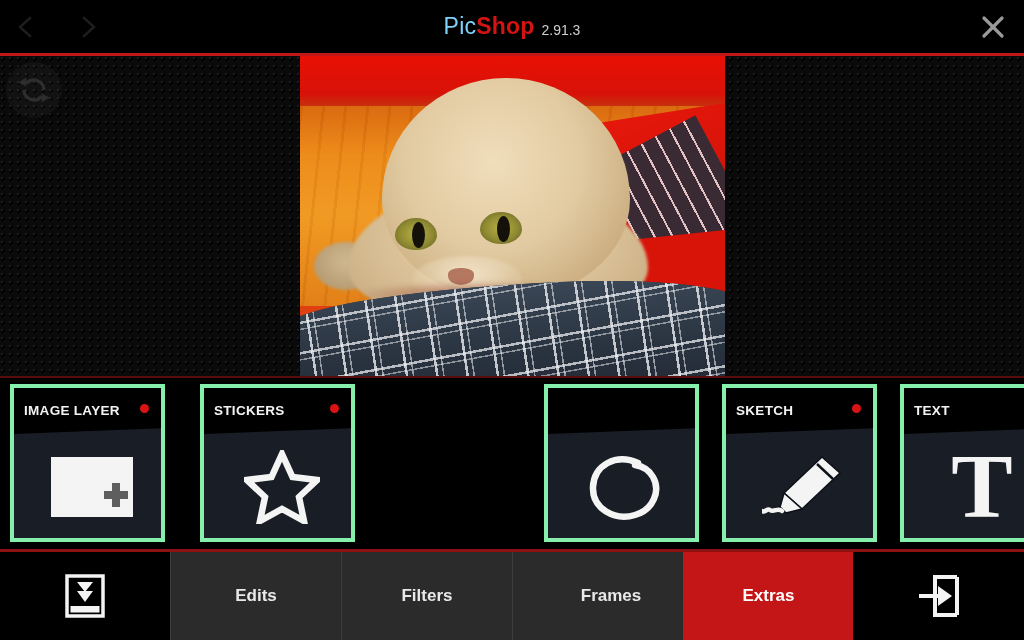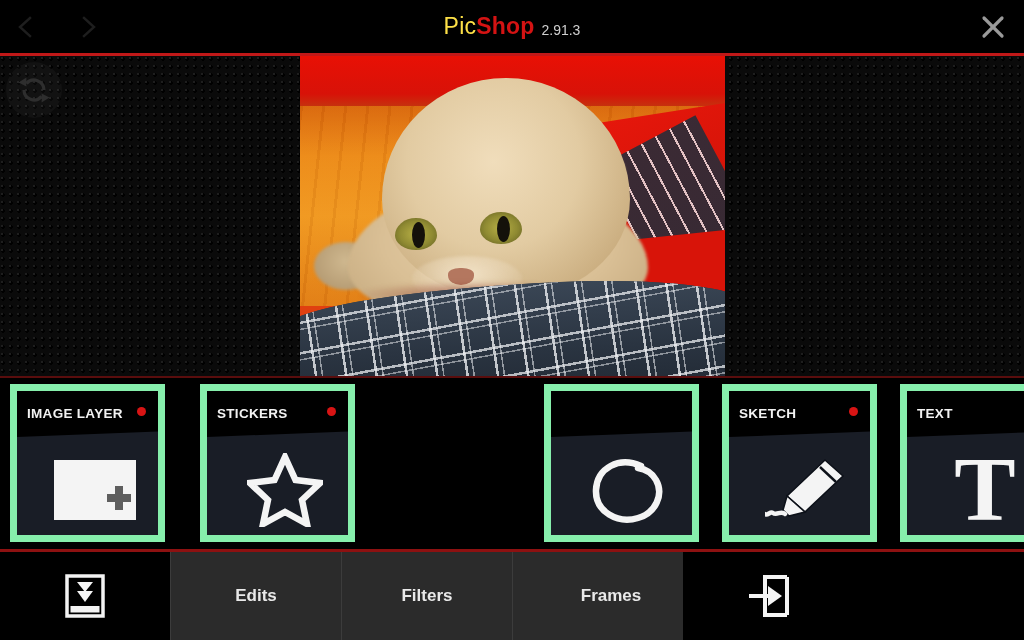--- a/index.html
+++ b/index.html
@@ -40,21 +40,21 @@
     position: absolute; left: 0; top: 0;
     width: 1024px; height: 53px;
     display: flex; align-items: center; justify-content: center;
     gap: 7px;
   }
   #app-title {
     font-size: 23px;
     letter-spacing: 0.2px;
     line-height: 1;
   }
-  #title-pic { color: #fde047; font-weight: 400; }
+  #title-pic { color: #7dd3fc; font-weight: 400; }
   #title-shop { color: #d41313; font-weight: 700; }
   #app-version {
     color: #cfcfcf;
     font-size: 14px;
     font-weight: 400;
     position: relative; top: 3px;
   }
   #close-button {
     position: absolute; right: 14px; top: 10px;
     width: 34px; height: 34px;
@@ -228,21 +228,21 @@
   }
 
   
   #tools-row {
     position: absolute; left: 0; top: 384px;
     width: 1024px; height: 162px;
   }
   .tool-card {
     position: absolute; top: 0;
     width: 155px; height: 158px;
-    border: 7px solid #86efac;
+    border: 4px solid #86efac;
     background: #000;
     overflow: hidden;
     cursor: pointer;
   }
   .tool-card-header {
     position: relative;
     height: 44px;
     background: #000;
     display: flex; align-items: center;
     padding: 0 8px 0 10px;
@@ -457,20 +457,21 @@
         <rect x="3" y="3" width="36" height="40" fill="none" stroke="#f4f4f4" stroke-width="3.5"></rect>
         <rect x="6.5" y="33" width="29" height="6.5" fill="#f4f4f4"></rect>
         <polygon points="21,9 13,9 21,19 29,9" fill="#f4f4f4"></polygon>
         <polygon points="21,18 13,18 21,29 29,18" fill="#f4f4f4"></polygon>
       </svg>
     </div>
 
     <div class="nav-tab" id="tab-edits">Edits</div>
     <div class="nav-tab" id="tab-filters">Filters</div>
     <div class="nav-tab" id="tab-frames">Frames</div>
+    <div class="nav-tab active" id="tab-extras">Extras</div>
 
     <div id="share-button">
       <svg width="46" height="44" viewBox="0 0 46 44">
         <path d="M41 3H19v38h22" fill="none" stroke="#f4f4f4" stroke-width="4"></path>
         <line x1="41" y1="3" x2="41" y2="41" stroke="#f4f4f4" stroke-width="4"></line>
         <line x1="3" y1="22" x2="28" y2="22" stroke="#f4f4f4" stroke-width="4"></line>
         <polygon points="22,12 36,22 22,32" fill="#f4f4f4"></polygon>
       </svg>
     </div>
   </div>

